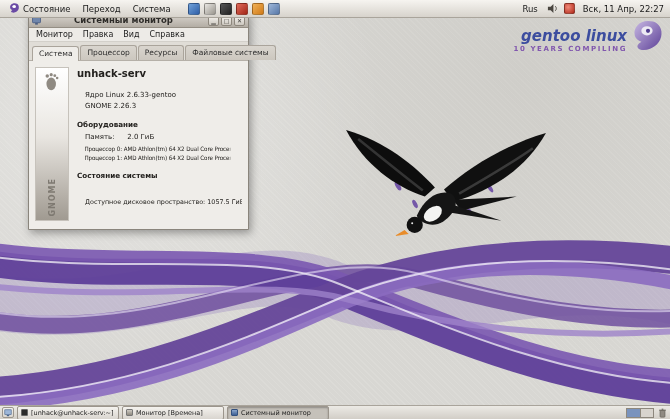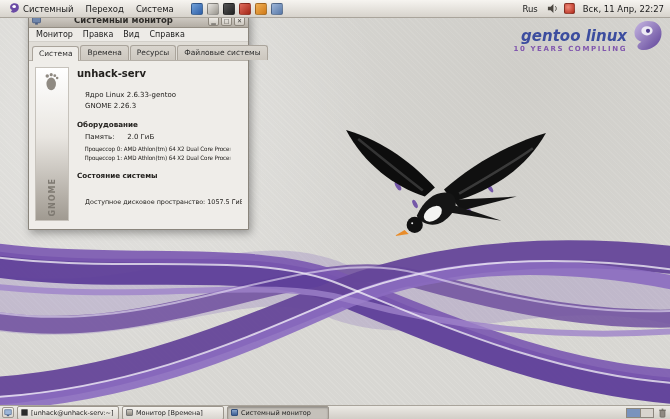--- a/index.html
+++ b/index.html
@@ -149,21 +149,21 @@
     <circle cx="15" cy="10.5" r="2" fill="#4f3b8e"></circle>
   </svg>
 </div>
 
 <header class="top-panel">
   <div class="menu-item">
     <svg width="11" height="11" viewBox="0 0 30 33">
       <path d="M15,1 C6,1 1,8 2,14 c0.6,4 3.6,6 6.6,7 c-2.6,1.6 -4.6,3.6 -3.6,5.6 c1.4,2.8 7,3.4 12,1.4 C24,25.4 29,19 28,11 C27,4 22,1 15,1 Z" fill="#6a4aa4"></path>
       <ellipse cx="14" cy="10.5" rx="5.5" ry="4.5" fill="#fff"></ellipse>
     </svg>
-    <span>Системный</span>
+    <span>Состояние</span>
   </div>
   <div class="menu-item">
     <span>Переход</span>
   </div>
   <div class="menu-item">
     <span>Система</span>
   </div>
   <div class="launchers">
     <span class="launcher l1"></span>
     <span class="launcher l2"></span>
@@ -196,21 +196,21 @@
     <span class="win-btn">✕</span>
   </div>
   <div class="menubar">
     <span class="mitem">Монитор</span>
     <span class="mitem">Правка</span>
     <span class="mitem">Вид</span>
     <span class="mitem">Справка</span>
   </div>
   <div class="tabsbar">
     <span class="tab active">Система</span>
-    <span class="tab">Времена</span>
+    <span class="tab">Процессор</span>
     <span class="tab">Ресурсы</span>
     <span class="tab">Файловые системы</span>
   </div>
   <div class="content">
     <div class="gnome-strip">
       <svg width="16" height="19" viewBox="0 0 20 24" fill="#8f8a82">
         <ellipse cx="9" cy="15" rx="6" ry="8"></ellipse>
         <circle cx="4" cy="5" r="2.2"></circle>
         <circle cx="9" cy="3.4" r="2"></circle>
         <circle cx="13.5" cy="4.6" r="1.8"></circle>

